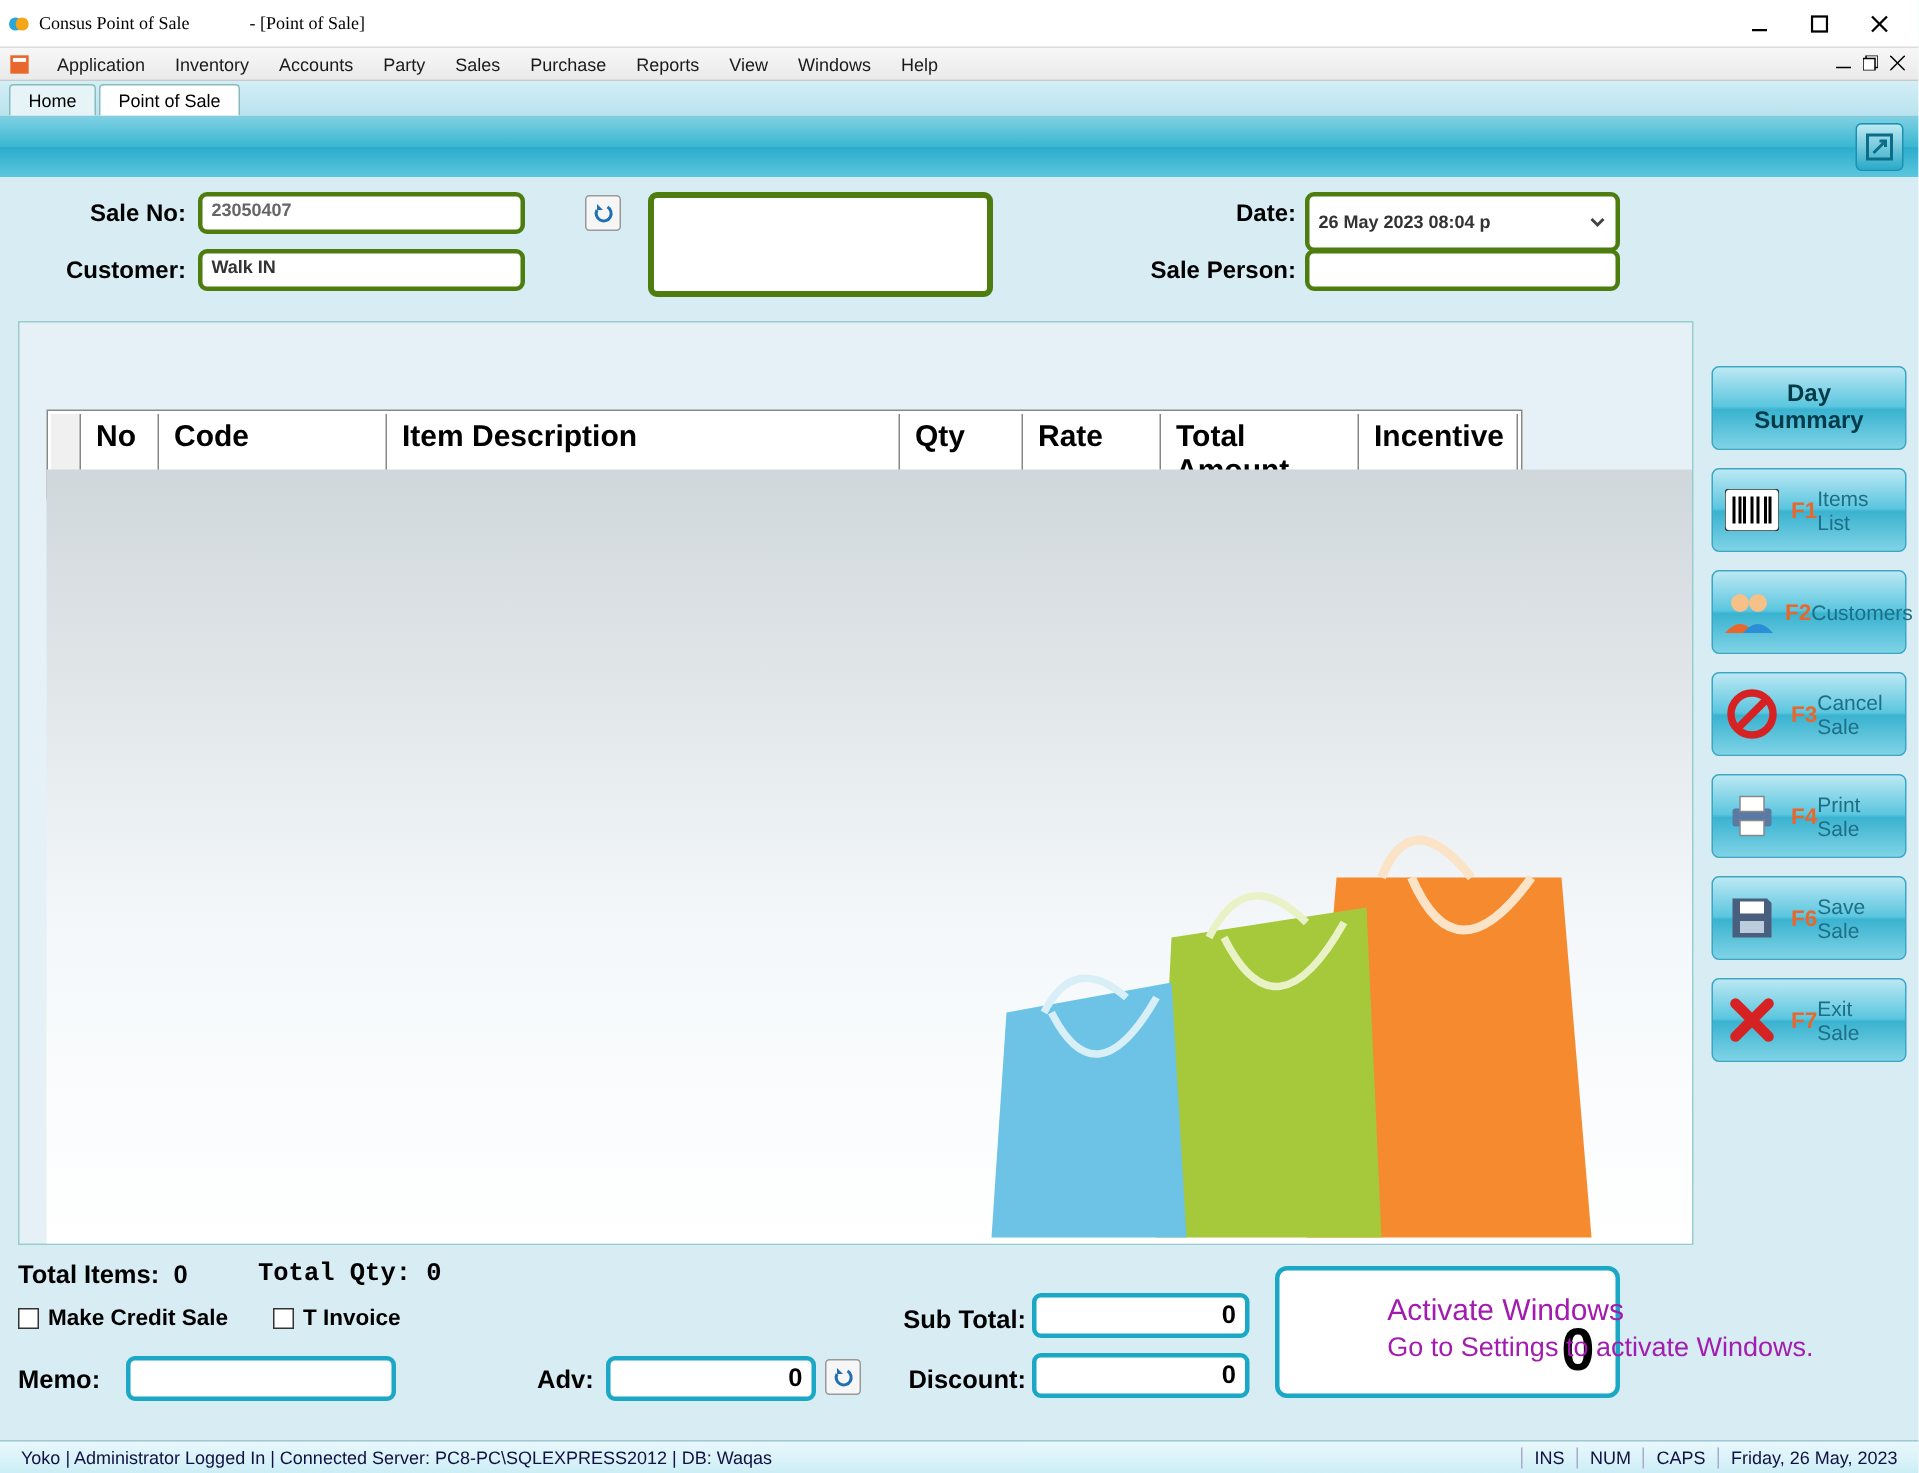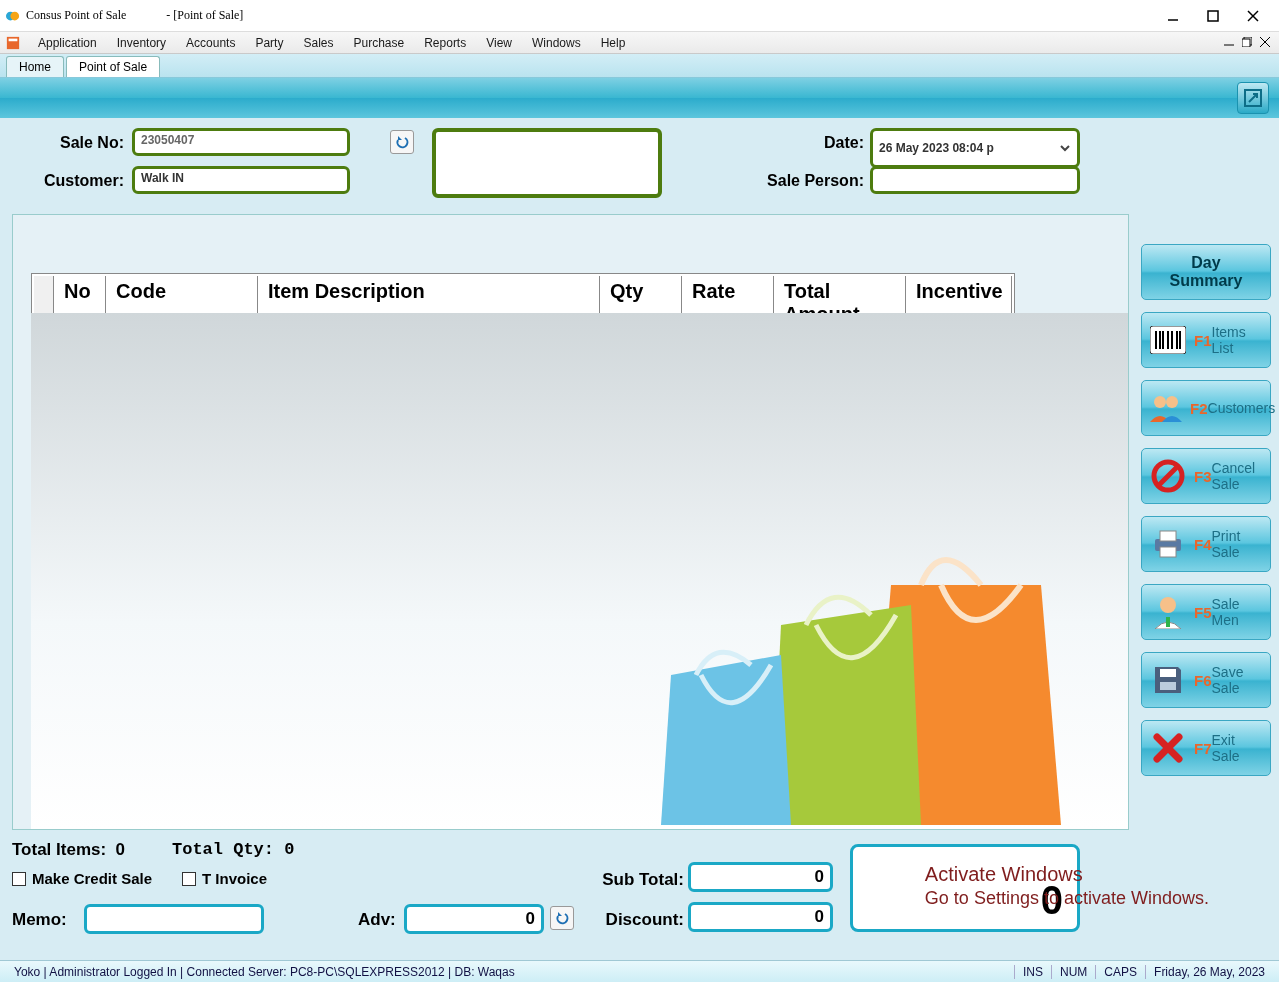--- a/index.html
+++ b/index.html
@@ -68,21 +68,21 @@
   .nbox { position:absolute; border:3px solid #1aa8c6; border-radius:6px; background:#fff; text-align:right; padding:0 6px; font-size:17px; font-weight:700; display:flex; align-items:center; justify-content:flex-end;}
   .grand { position:absolute; border:3px solid #1aa8c6; border-radius:8px; background:#fff; display:flex; align-items:flex-end; justify-content:flex-end; padding:6px 14px; font-size:40px; font-weight:900;}
 
   .undo { position:absolute; width:24px;height:24px; border:1px solid #999; background:#f6f6f6; border-radius:3px; display:flex;align-items:center;justify-content:center;}
 
   
   .statusbar { position:absolute; left:0; right:0; bottom:0; height:22px; background:linear-gradient(#e9f8fc,#cdeef6); border-top:1px solid #a0c8d4; display:flex; align-items:center; padding:0 6px; font-size:12px; color:#114; }
   .statusbar .seg { padding:0 8px; border-left:1px solid #aac; }
   .statusbar .seg:first-child{ border-left:none; flex:1;}
 
-  .watermark { position:absolute; right:70px; bottom:60px; color:#7f1d1d; font-size:18px; pointer-events:none; text-align:left; line-height:1.3;}
+  .watermark { position:absolute; right:70px; bottom:60px; color:#a21caf; font-size:18px; pointer-events:none; text-align:left; line-height:1.3;}
   .watermark .l1{ font-size:20px;}
 </style>
 </head>
 <body>
 
 <div class="titlebar">
   <svg class="app-icon" viewBox="0 0 16 16">
       <circle cx="5" cy="8" r="5" fill="#2aa7d6"></circle>
       <circle cx="10" cy="8" r="5" fill="#f6a516"></circle>
     </svg>
@@ -279,33 +279,20 @@
             <rect x="9" y="18" width="16" height="10" fill="#fff" stroke="#888"></rect>
           </svg>
         </div>
       <div class="txt">
           <span class="fk">F4</span>
           <span class="lb">Print Sale</span>
         </div>
     </div>
     <div class="sbtn">
       <div class="ic">
-          <svg width="32" height="34" viewBox="0 0 32 34">
-            <circle cx="16" cy="10" r="8" fill="#f6c089"></circle>
-            <path d="M3 34 Q16 20 29 34 Z" fill="#fff" stroke="#888"></path>
-            <rect x="14" y="22" width="4" height="10" fill="#2fb34a"></rect>
-          </svg>
-        </div>
-      <div class="txt">
-          <span class="fk">F5</span>
-          <span class="lb">Sale Men</span>
-        </div>
-    </div>
-    <div class="sbtn">
-      <div class="ic">
           <svg width="32" height="32" viewBox="0 0 32 32">
             <path d="M3 3 H26 L29 6 V29 H3 Z" fill="#4a5f7d"></path>
             <rect x="8" y="5" width="16" height="8" fill="#fff"></rect>
             <rect x="8" y="18" width="16" height="8" fill="#bcd"></rect>
           </svg>
         </div>
       <div class="txt">
           <span class="fk">F6</span>
           <span class="lb">Save Sale</span>
         </div>

